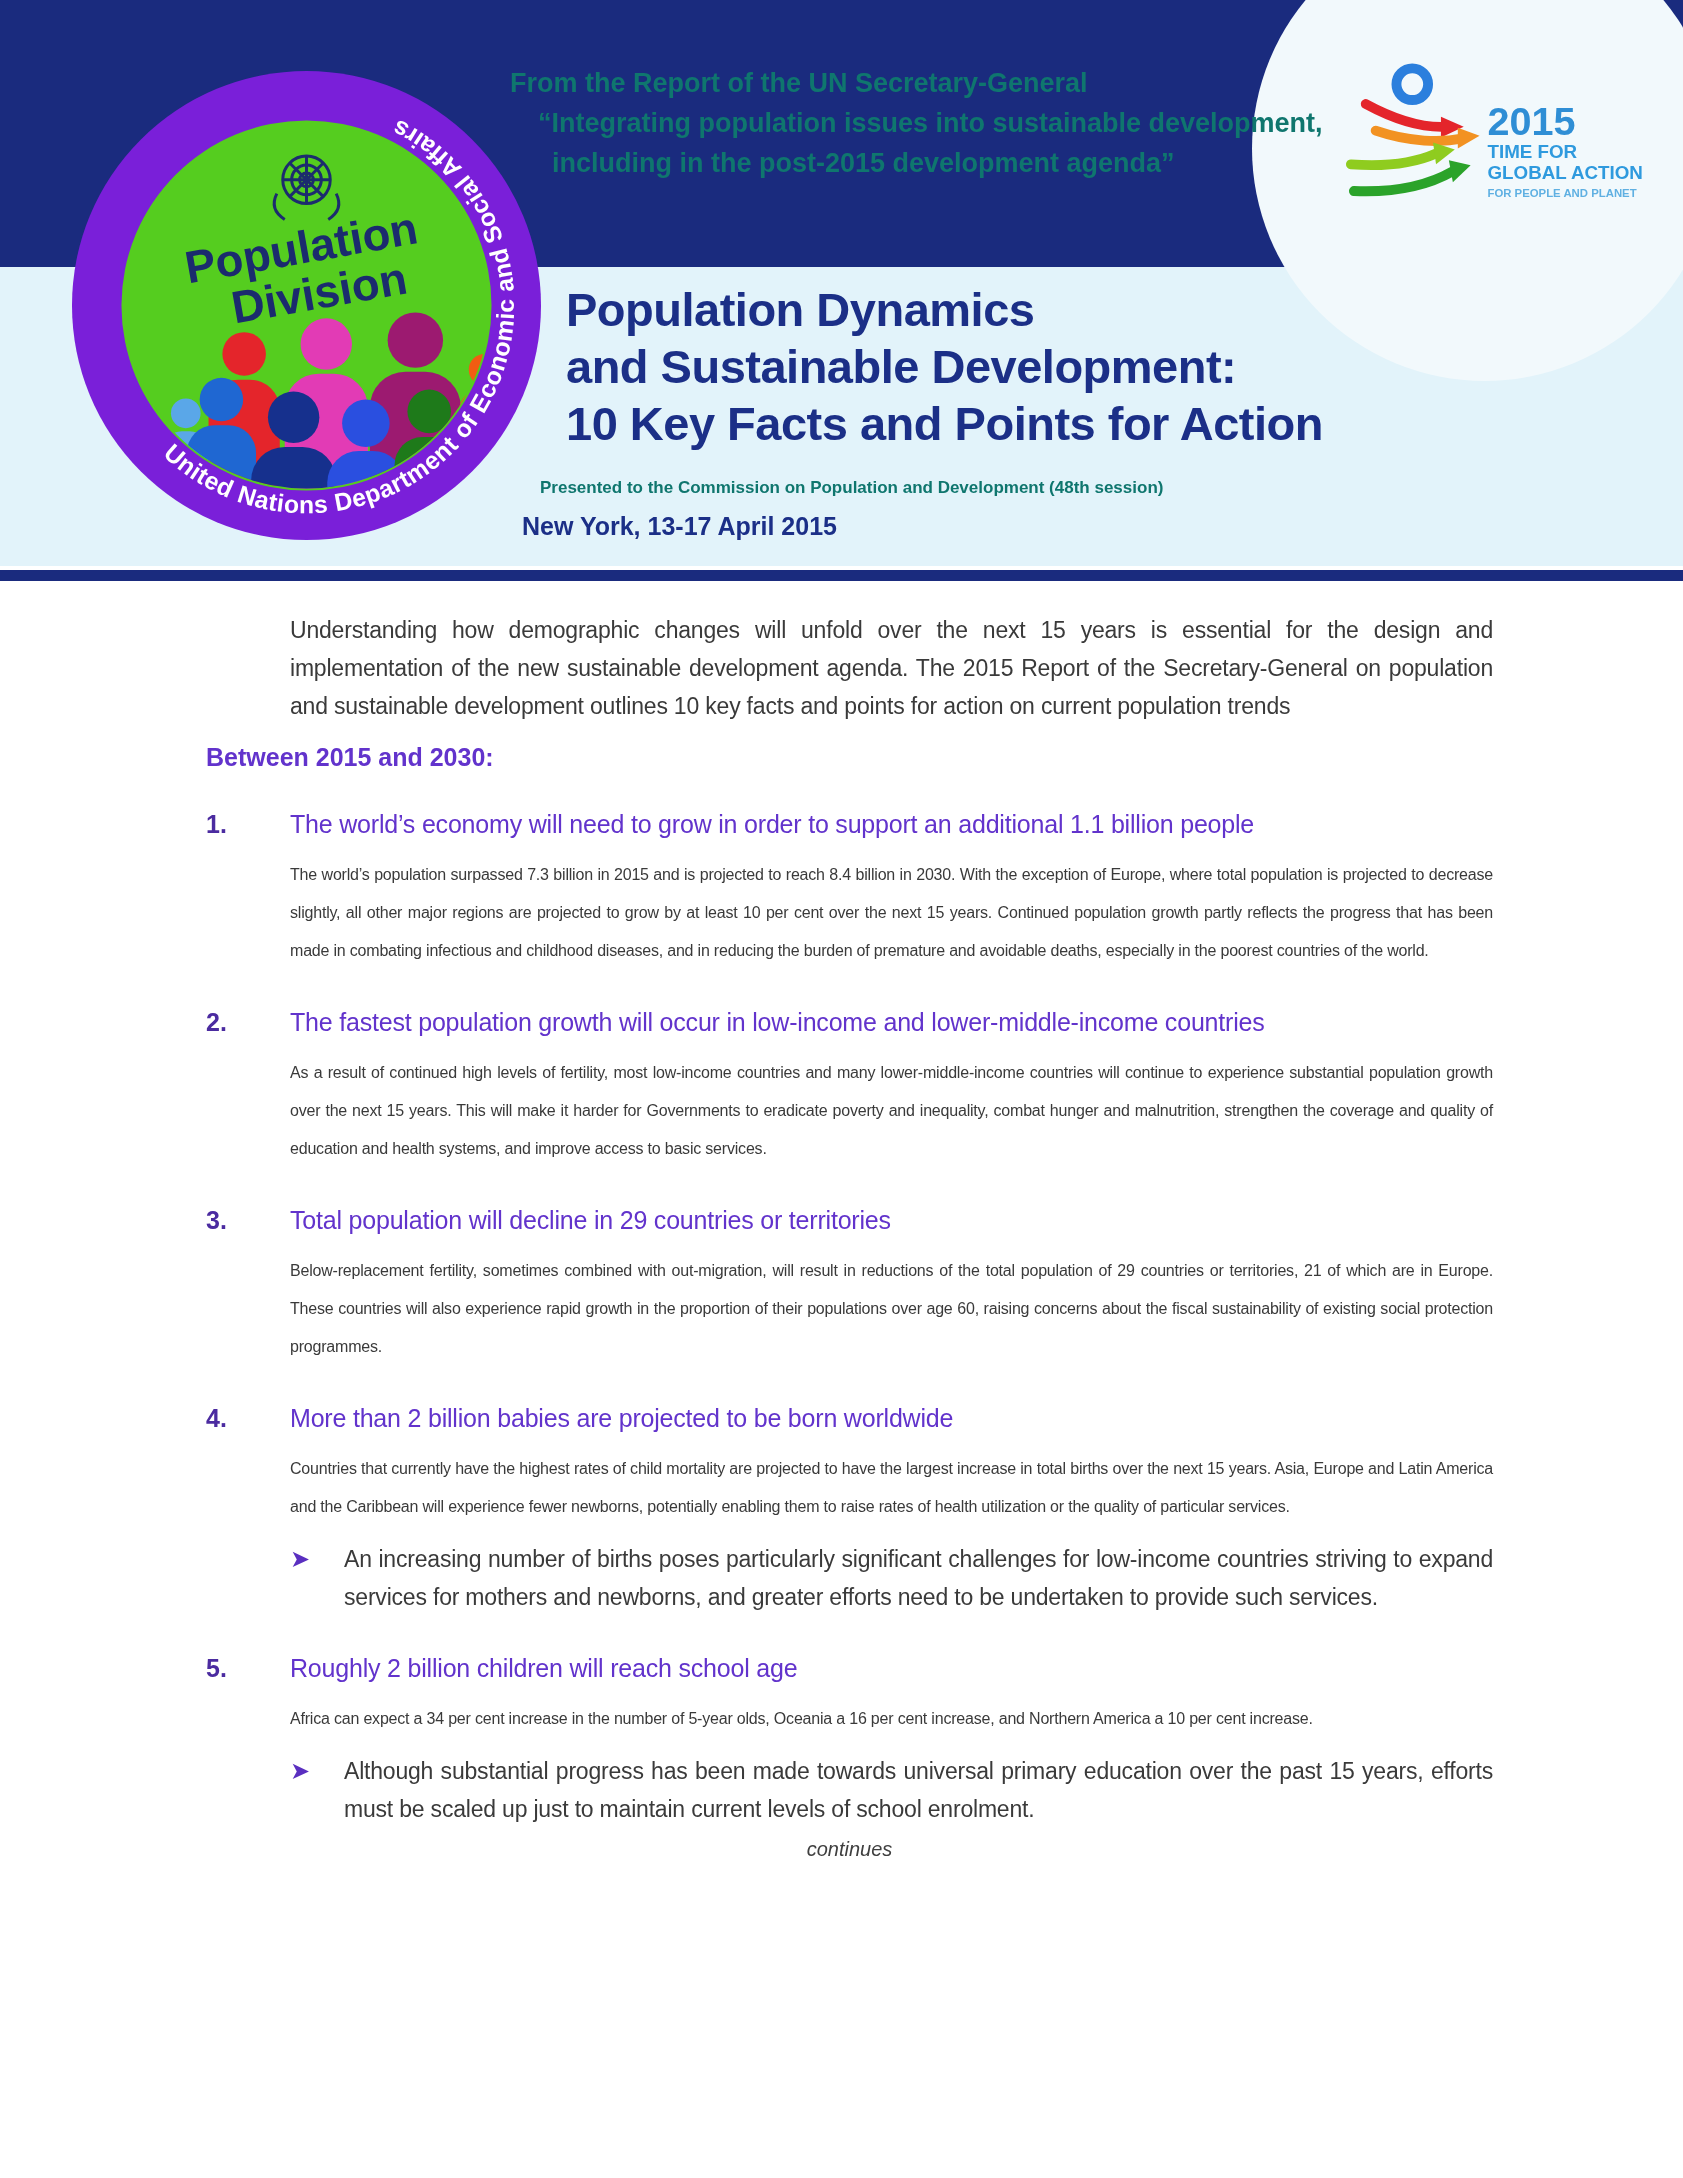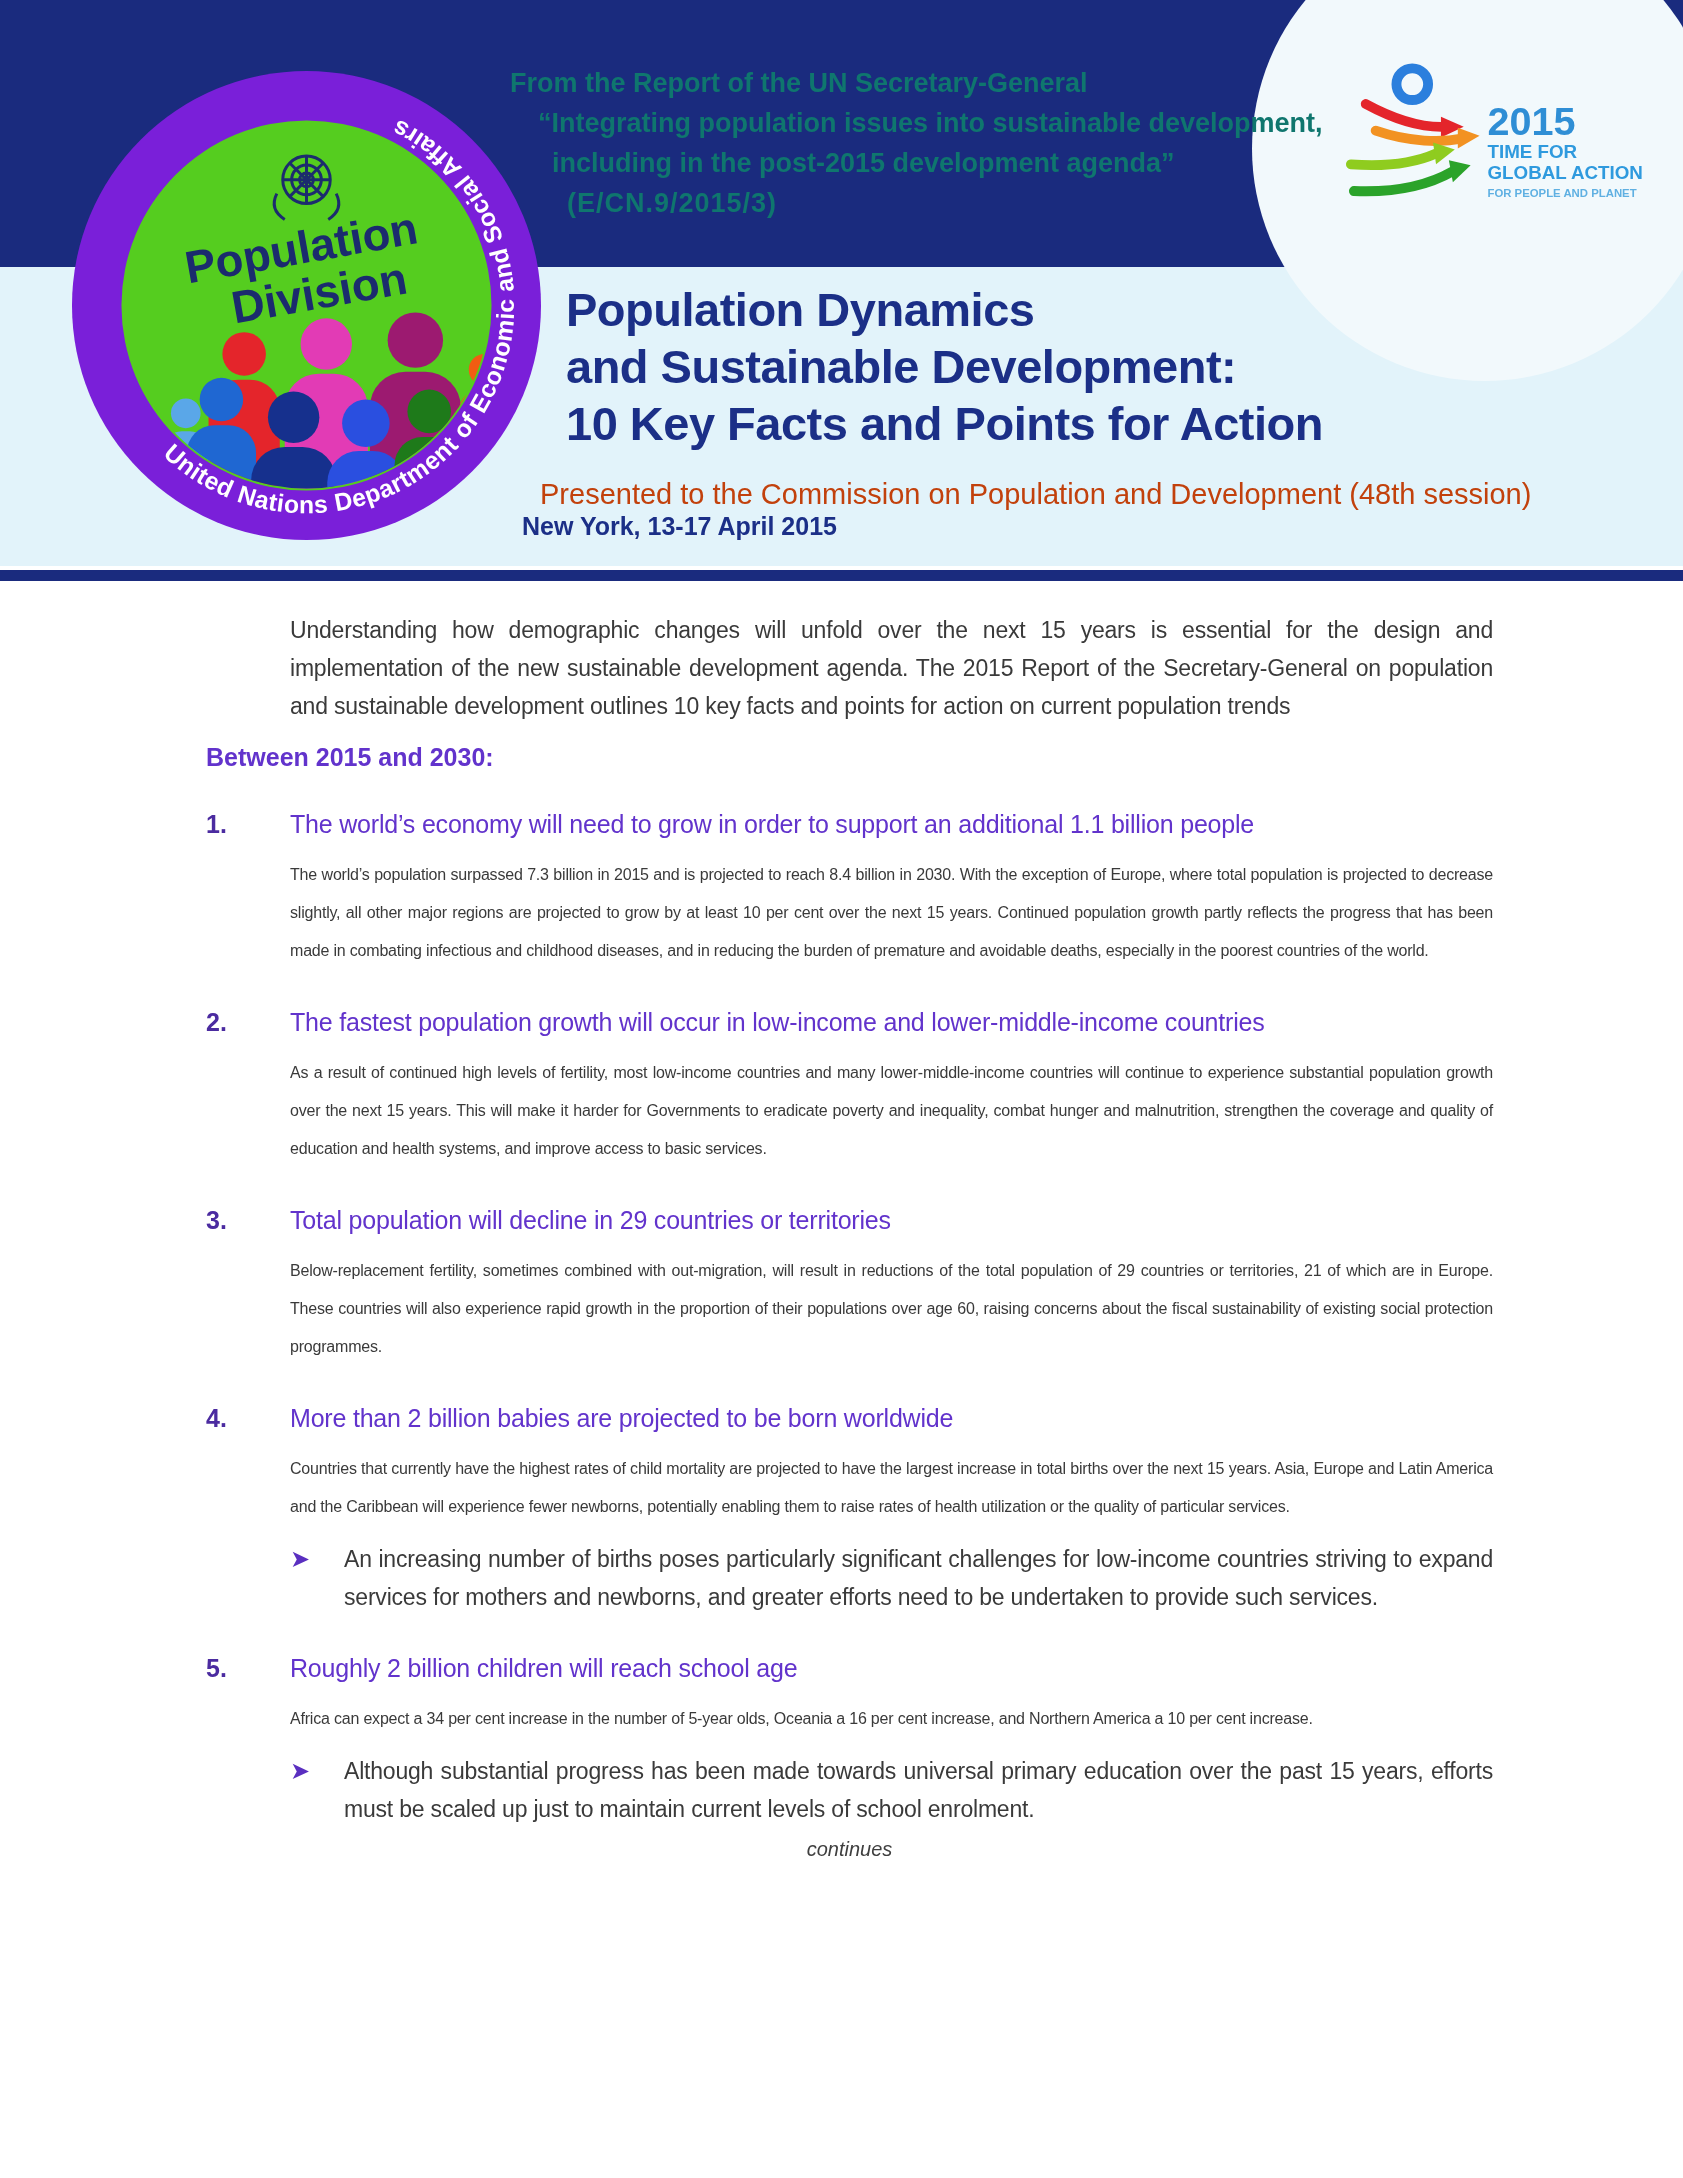--- a/index.html
+++ b/index.html
@@ -33,21 +33,21 @@
   .hdr-quote .l2 { margin-left:28px; }
   .hdr-quote .l3 { margin-left:42px; }
   .hdr-quote .l4 { margin-left:57px; letter-spacing:1px; }
   .title {
     position:absolute; left:566px; top:281px;
     color:#1b2f87; font-weight:bold; font-size:47px; line-height:57px;
     letter-spacing:-0.5px;
   }
   .presented {
     position:absolute; left:540px; top:478px;
-    color:#c2410c; font-weight:normal; font-size:29px;
+    color:#0f766e; font-weight:bold; font-size:17px;
   }
   .venue {
     position:absolute; left:522px; top:512px;
     color:#1b2f87; font-weight:bold; font-size:25px;
   }
   
   .badge-svg { position:absolute; left:71px; top:65px; }
   .logo2015-svg { position:absolute; left:1252px; top:-84px; }
   
   .content { position:absolute; left:8px; top:581px; width:1683px; }
@@ -190,21 +190,20 @@
 
     <text font-family="Liberation Sans, sans-serif" font-size="25" font-weight="bold" fill="#ffffff" letter-spacing="0.5">
       <textPath href="#ringPath" startOffset="4">United Nations Department of Economic and Social Affairs</textPath>
     </text>
   </svg>
 
   <div class="hdr-quote">
     <div class="l1">From the Report of the UN Secretary-General</div>
     <div class="l2">“Integrating population issues into sustainable development,</div>
     <div class="l3">including in the post-2015 development agenda”</div>
-    <div class="l4">(E/CN.9/2015/3)</div>
   </div>
 
   <div class="title">
     <div>Population Dynamics</div>
     <div>and Sustainable Development:</div>
     <div>10 Key Facts and Points for Action</div>
   </div>
 
   <div class="presented">Presented to the Commission on Population and Development (48th session)</div>
   <div class="venue">New York, 13-17 April 2015</div>

